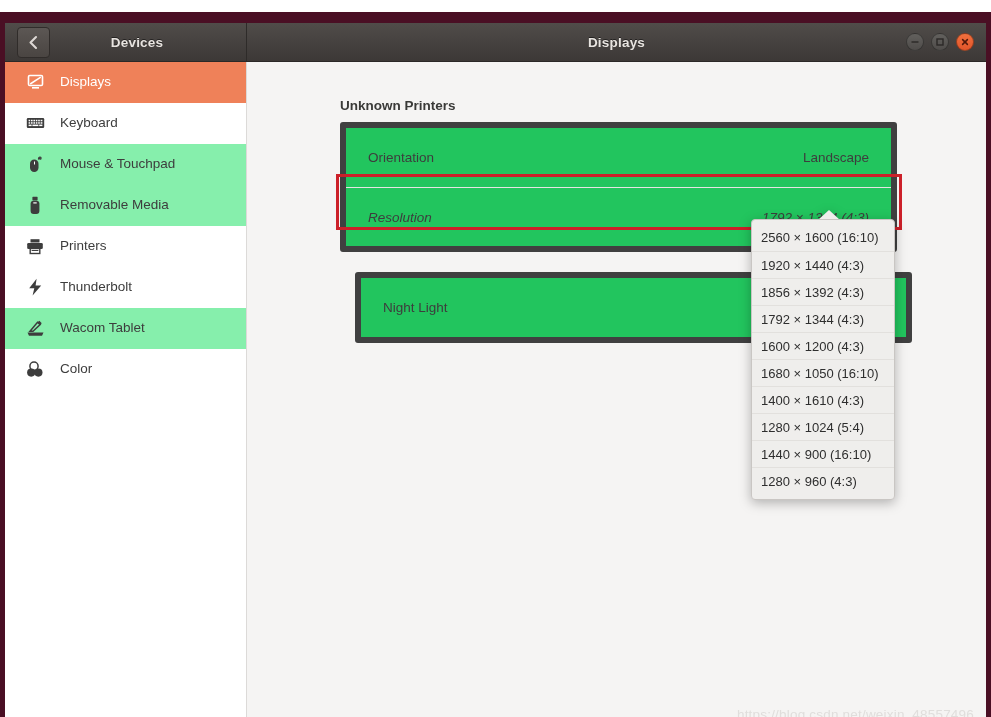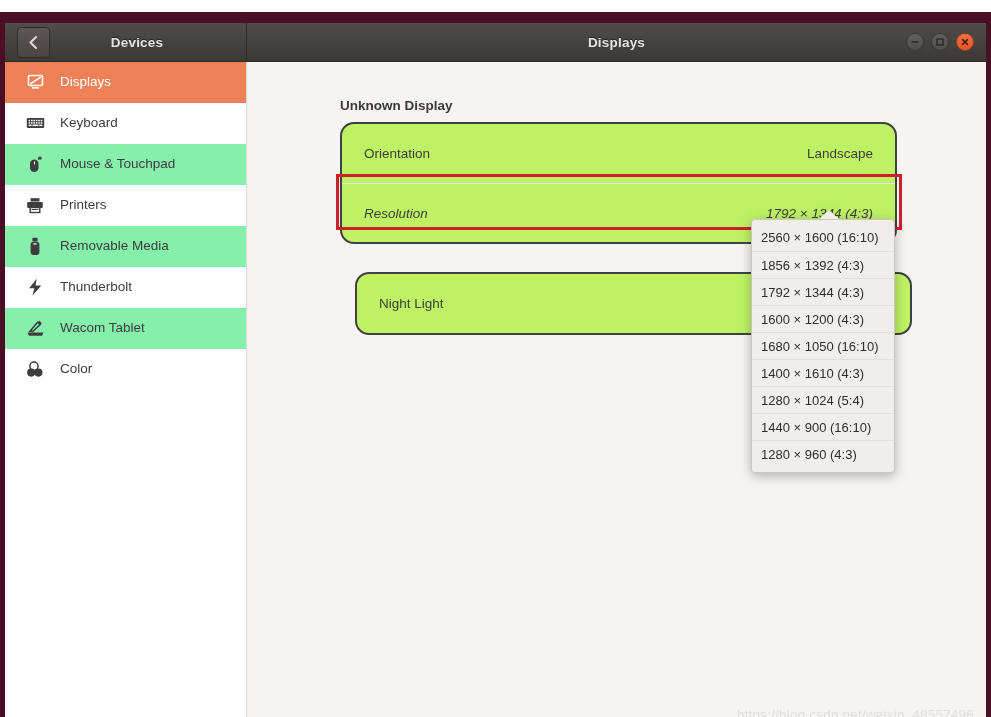--- a/index.html
+++ b/index.html
@@ -161,23 +161,23 @@
     position: absolute;
     left: 93px;
     top: 36px;
     font-size: 13.5px;
     font-weight: bold;
     color: #3a3a38;
   }
 
   .card {
     position: absolute;
-    background: #bef264;
-    border: 2px solid #404040;
-    border-radius: 14px;
+    background: #22c55e;
+    border: 6px solid #404040;
+    border-radius: 3px;
   }
 
   #card-main {
     left: 93px;
     top: 60px;
     width: 557px;
   }
   .row {
     height: 59px;
     display: flex;
@@ -352,43 +352,43 @@
         <span class="side-icon">
           <svg width="16" height="18" viewBox="0 0 16 18">
             <rect x="3" y="4.5" width="8.5" height="12.5" rx="4.2" fill="#3d3d3d"></rect>
             <rect x="7" y="6.5" width="1" height="3" fill="#ffffff"></rect>
             <path d="M11.5,4 C11.5,1.6 14,1.5 14,3.2 C14,4.4 12.6,4.3 12.6,3.4" fill="none" stroke="#3d3d3d" stroke-width="1.3" stroke-linecap="round"></path>
           </svg>
         </span>
         <span class="side-label">Mouse &amp; Touchpad</span>
       </div>
 
+      <div class="side-item alt">
+        <span class="side-icon">
+          <svg width="12" height="19" viewBox="0 0 12 19">
+            <rect x="3.4" y="0.8" width="5.2" height="3.6" rx="0.6" fill="#3d3d3d"></rect>
+            <rect x="1.6" y="4.8" width="8.8" height="13.2" rx="3" fill="#3d3d3d"></rect>
+            <rect x="4.3" y="6.3" width="3.4" height="1.2" fill="#ffffff"></rect>
+          </svg>
+        </span>
+        <span class="side-label">Removable Media</span>
+      </div>
+
       <div class="side-item">
         <span class="side-icon">
           <svg width="18" height="17" viewBox="0 0 18 17">
             <rect x="4.5" y="1.2" width="9" height="3.3" fill="#3d3d3d"></rect>
             <rect x="1.2" y="5" width="15.6" height="6" rx="1.3" fill="#3d3d3d"></rect>
             <rect x="4.2" y="10.5" width="9.6" height="5" fill="#ffffff" stroke="#3d3d3d" stroke-width="1.4"></rect>
             <rect x="5.6" y="12" width="6.8" height="1" fill="#3d3d3d"></rect>
           </svg>
         </span>
         <span class="side-label">Printers</span>
       </div>
 
-      <div class="side-item alt">
-        <span class="side-icon">
-          <svg width="12" height="19" viewBox="0 0 12 19">
-            <rect x="3.4" y="0.8" width="5.2" height="3.6" rx="0.6" fill="#3d3d3d"></rect>
-            <rect x="1.6" y="4.8" width="8.8" height="13.2" rx="3" fill="#3d3d3d"></rect>
-            <rect x="4.3" y="6.3" width="3.4" height="1.2" fill="#ffffff"></rect>
-          </svg>
-        </span>
-        <span class="side-label">Removable Media</span>
-      </div>
-
       <div class="side-item">
         <span class="side-icon">
           <svg width="17" height="18" viewBox="0 0 17 18">
             <path d="M9.6,0.8 L2.2,10.2 L7.3,10.2 L5.6,17.4 L14.2,7.4 L8.6,7.4 Z" fill="#3d3d3d"></path>
           </svg>
         </span>
         <span class="side-label">Thunderbolt</span>
       </div>
 
       <div class="side-item alt">
@@ -409,21 +409,21 @@
             <circle cx="5.2" cy="11.6" r="4.1" fill="#3d3d3d"></circle>
             <circle cx="12.4" cy="11.6" r="4.1" fill="#3d3d3d"></circle>
           </svg>
         </span>
         <span class="side-label">Color</span>
       </div>
     </div>
 
     <div id="main">
 
-      <div id="section-title">Unknown Display</div>
+      <div id="section-title">Unknown Printers</div>
 
       <div class="card" id="card-main">
         <div class="row">
           <span>Orientation</span>
           <span class="row-value">Landscape</span>
         </div>
         <div class="row">
           <span>Resolution</span>
           <span class="row-value">1792 × 1344 (4:3)</span>
         </div>
@@ -435,20 +435,21 @@
           <span class="row-value"></span>
         </div>
       </div>
 
       <div id="annot-box"></div>
 
       <div id="dropdown">
         <div id="dd-arrow"></div>
         <div id="dd-list">
           <div class="dd-item">2560 × 1600 (16:10)</div>
+          <div class="dd-item">1920 × 1440 (4:3)</div>
           <div class="dd-item">1856 × 1392 (4:3)</div>
           <div class="dd-item">1792 × 1344 (4:3)</div>
           <div class="dd-item">1600 × 1200 (4:3)</div>
           <div class="dd-item">1680 × 1050 (16:10)</div>
           <div class="dd-item">1400 × 1610 (4:3)</div>
           <div class="dd-item">1280 × 1024 (5:4)</div>
           <div class="dd-item">1440 × 900 (16:10)</div>
           <div class="dd-item">1280 × 960 (4:3)</div>
         </div>
       </div>

